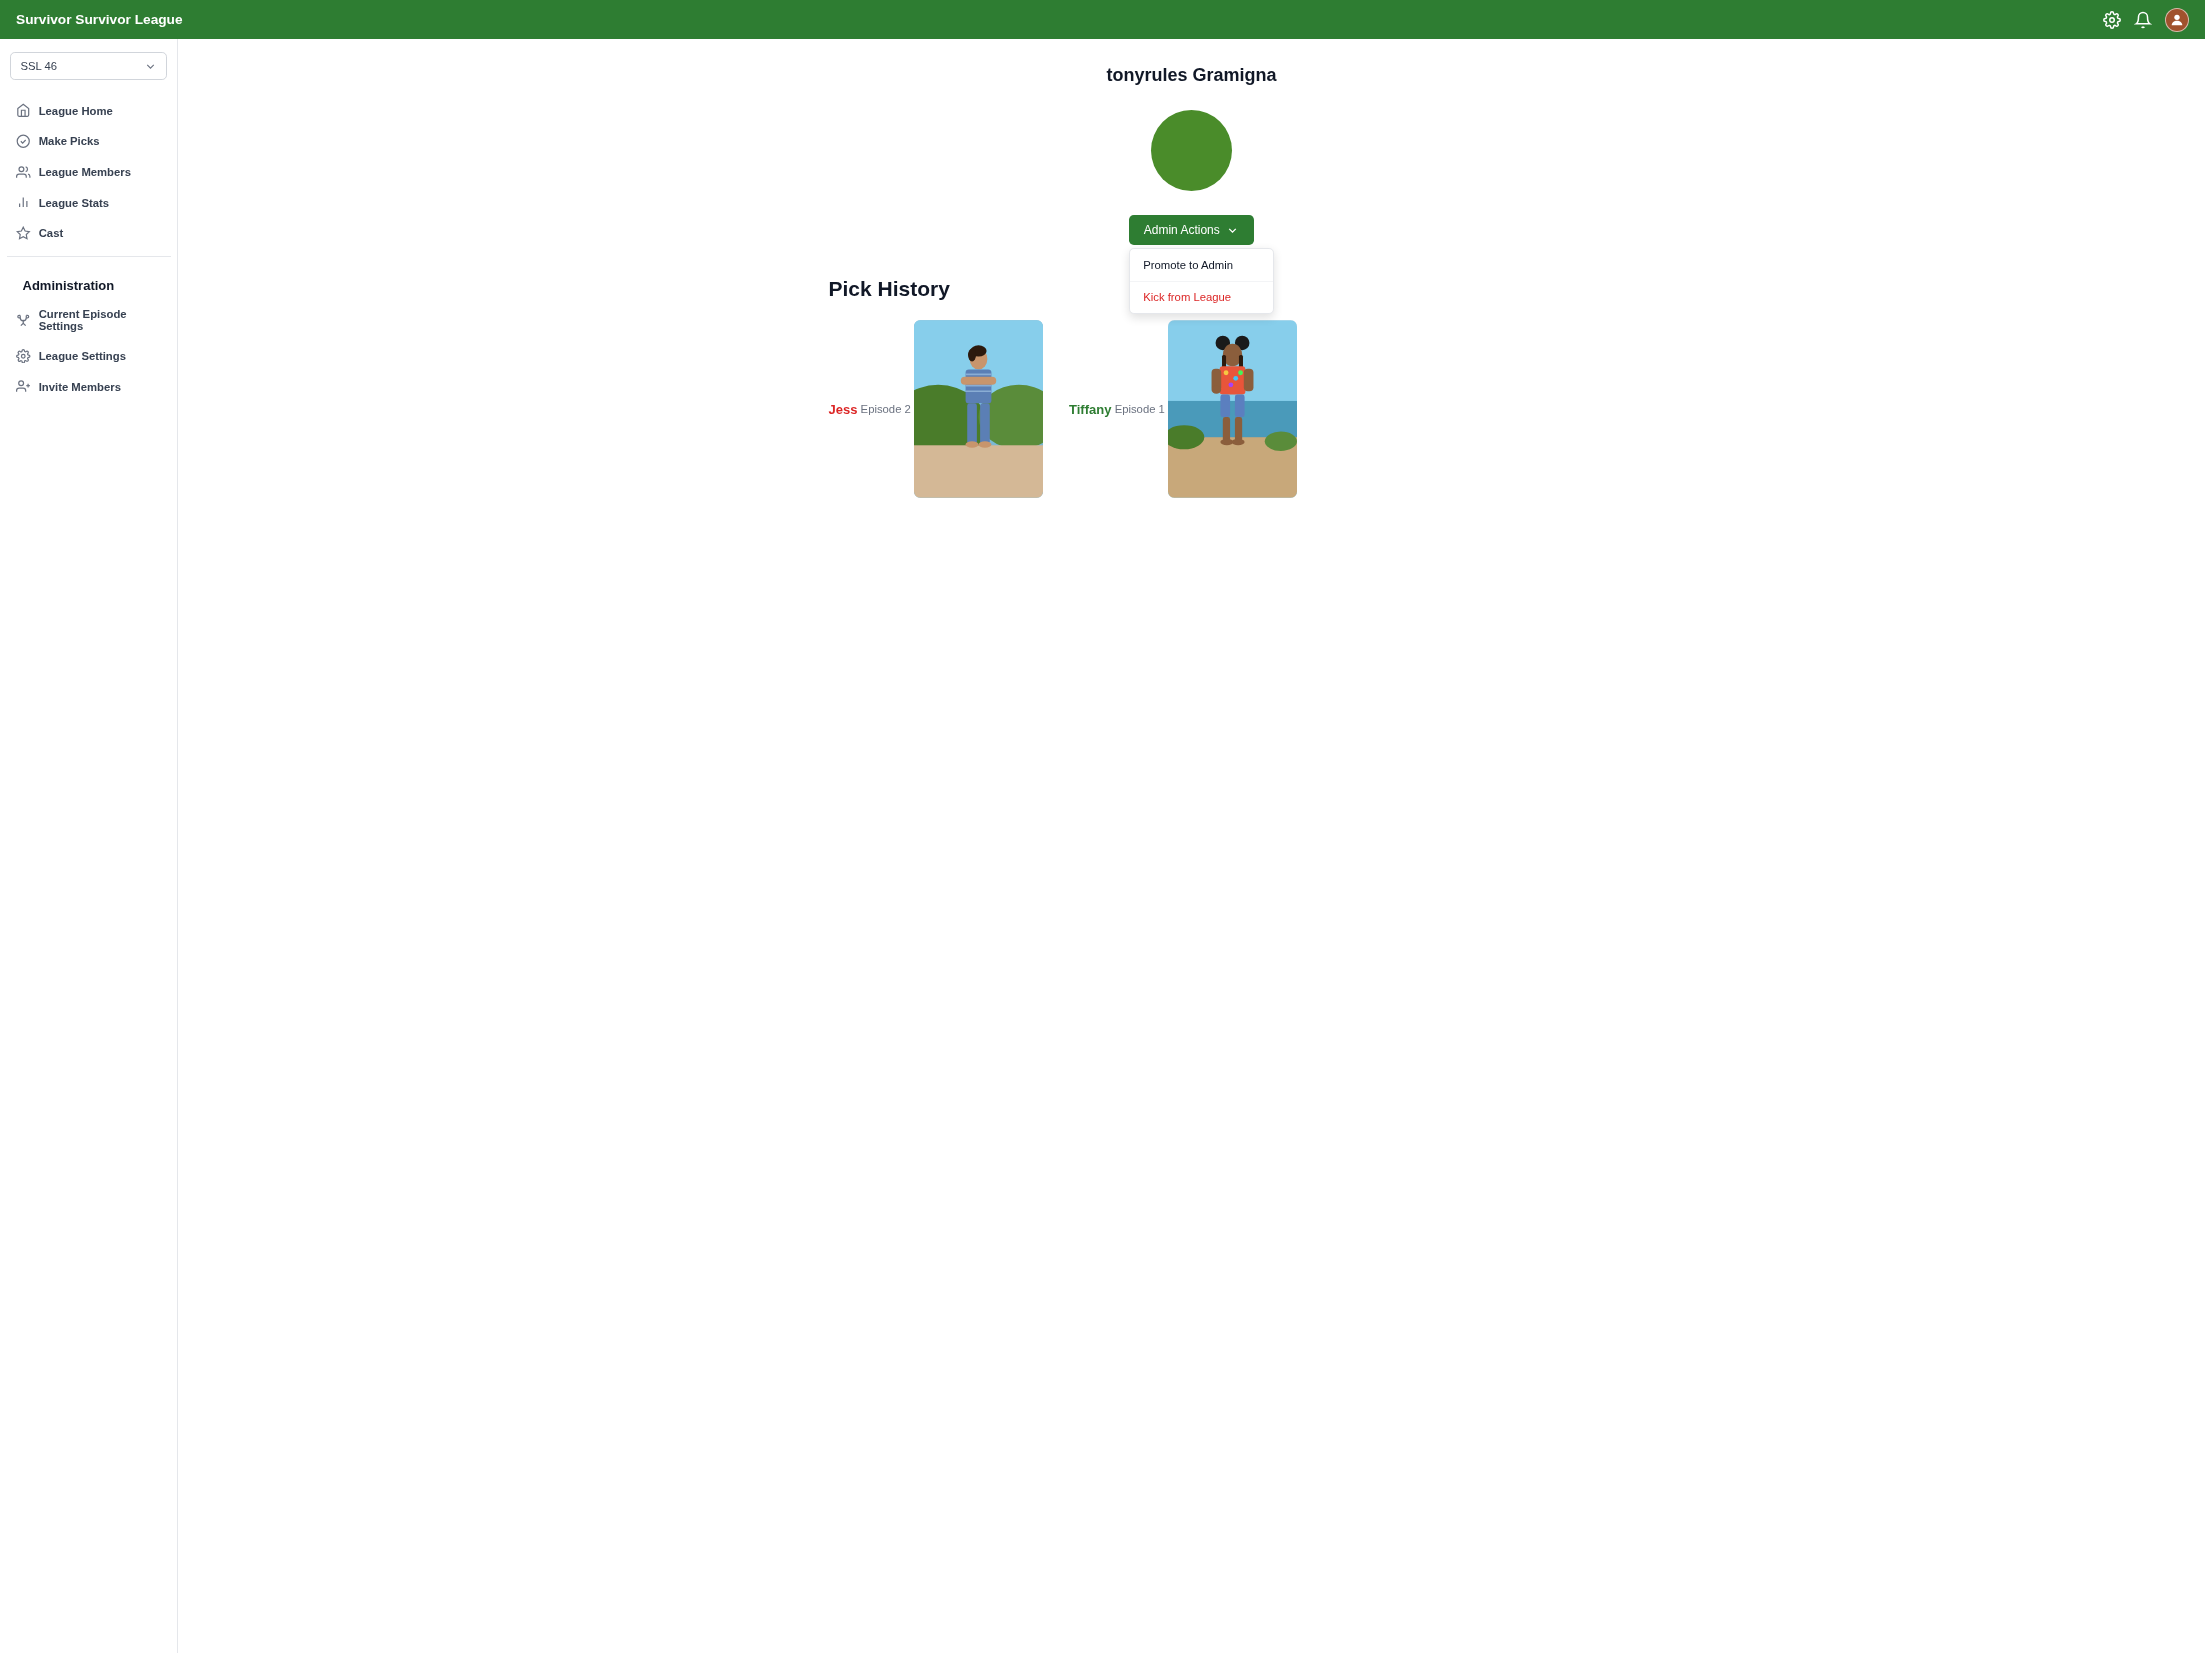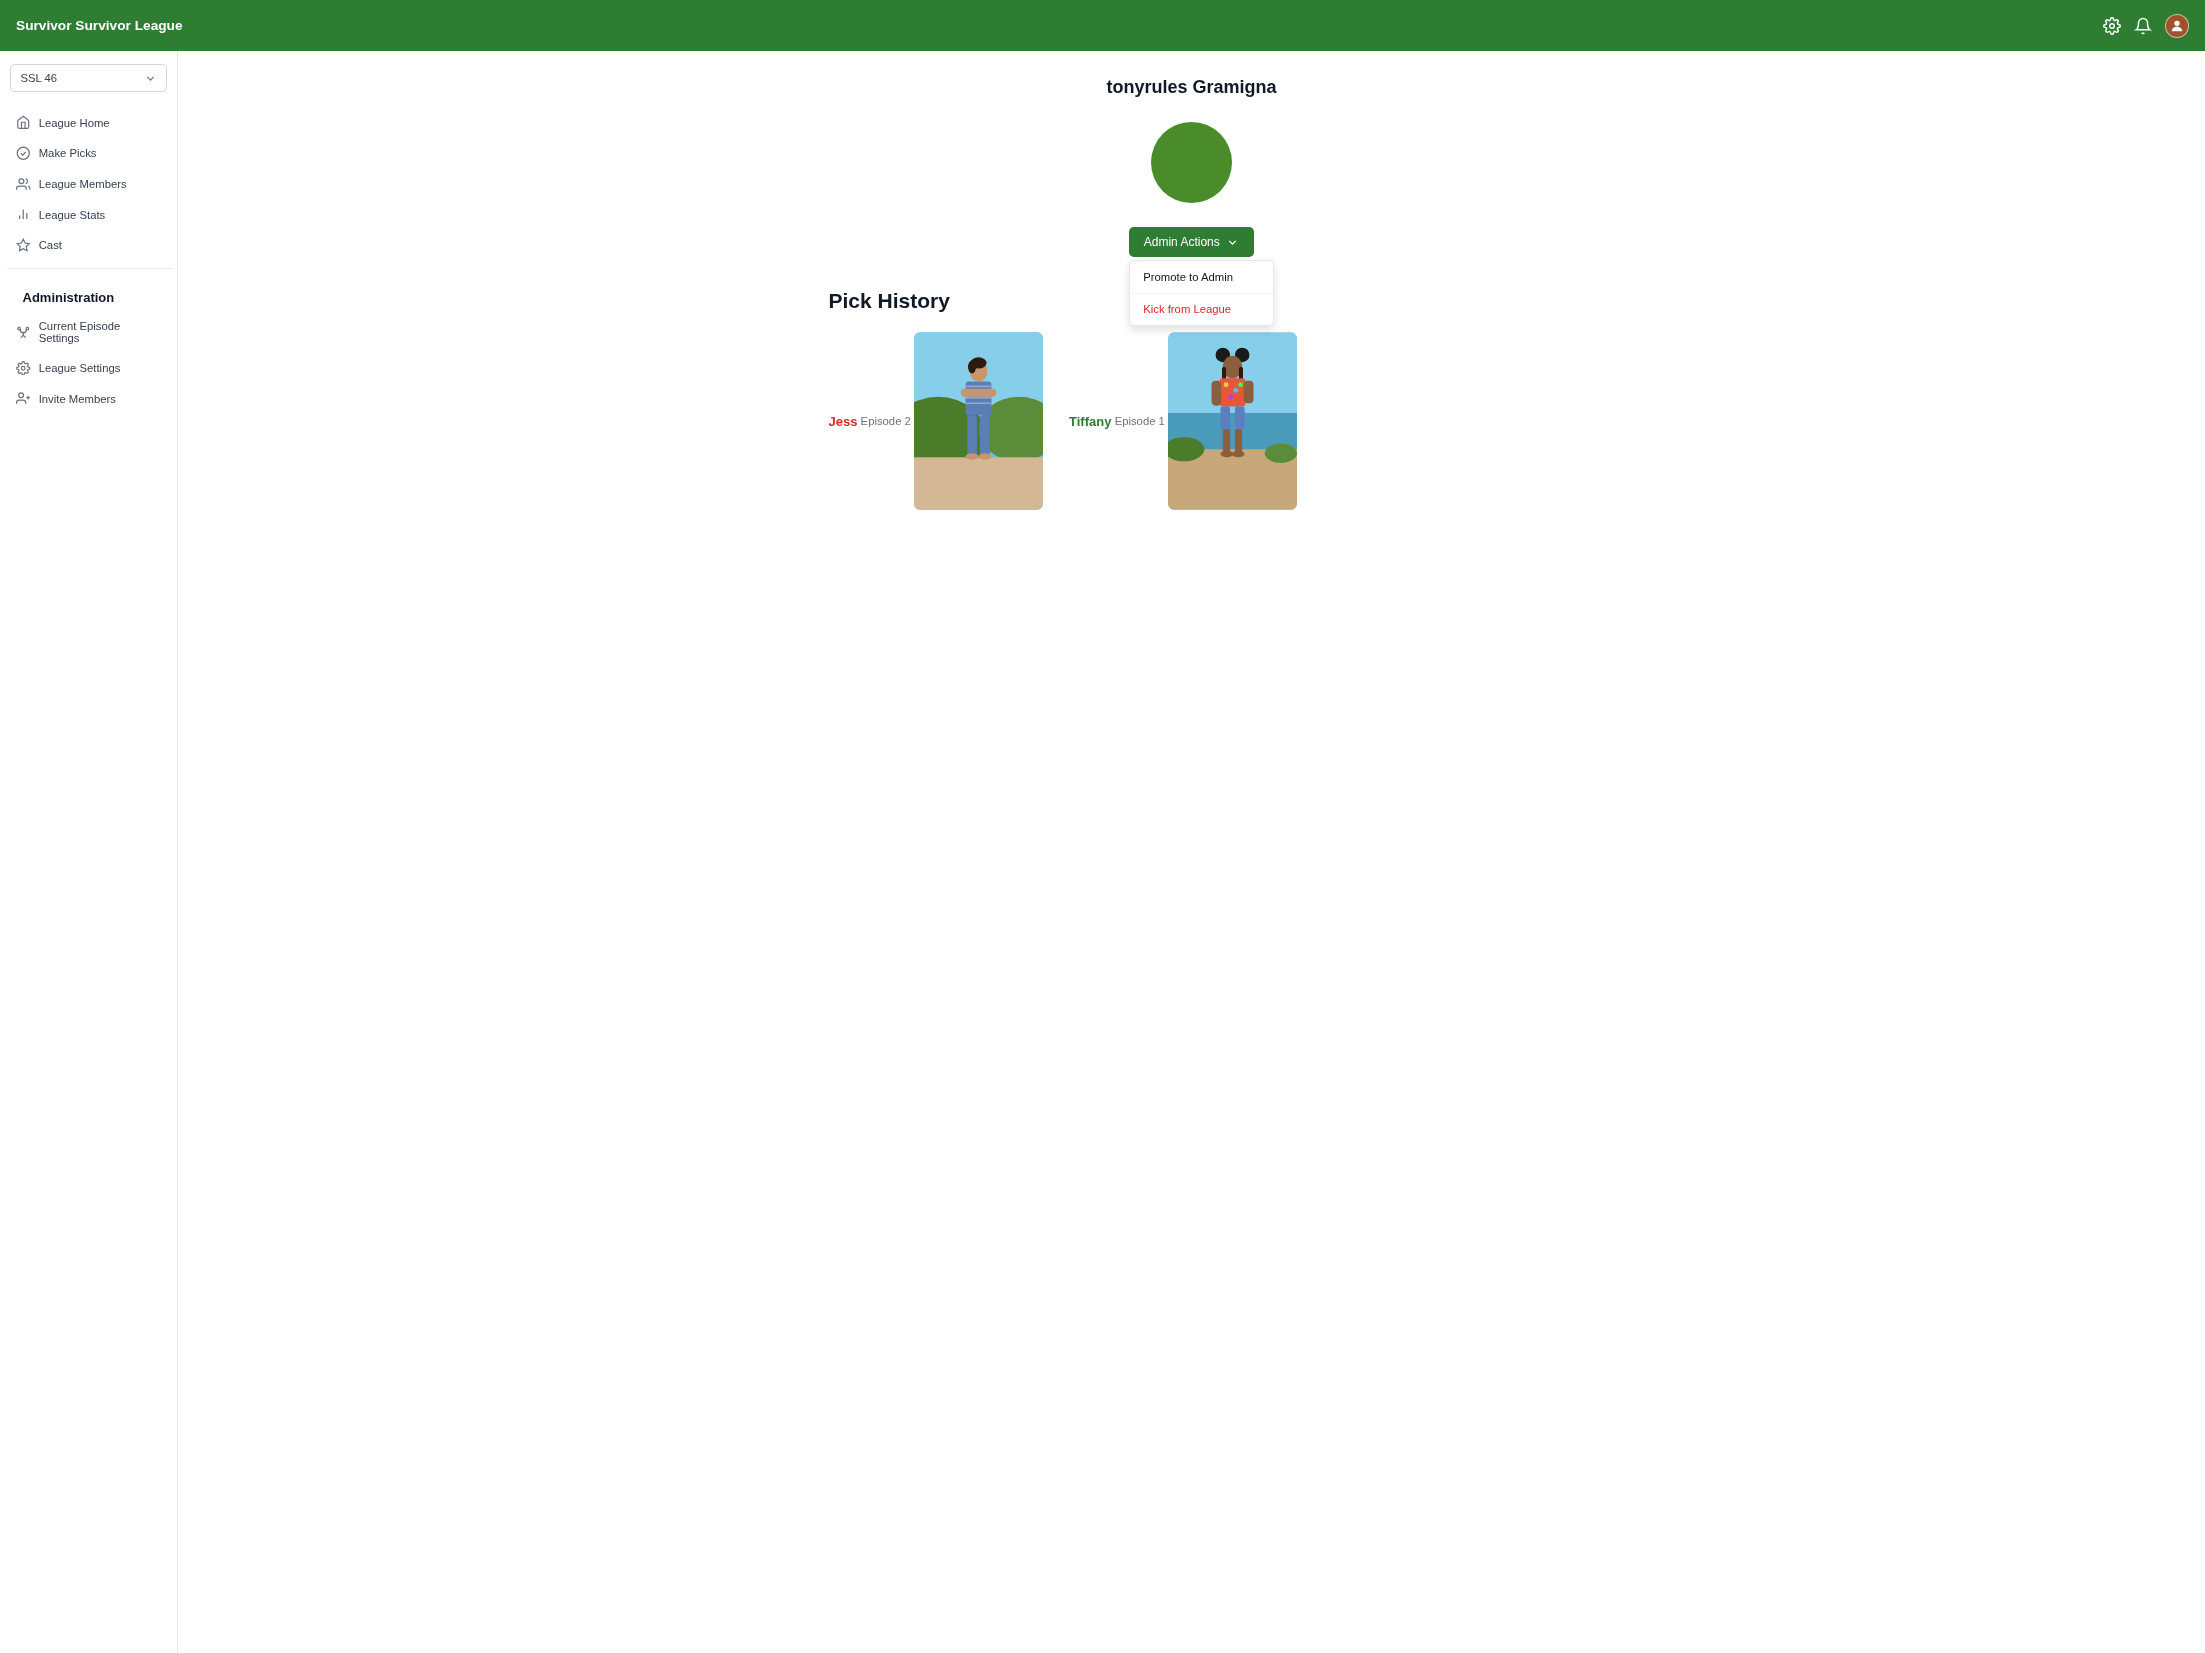--- a/index.html
+++ b/index.html
@@ -6,21 +6,21 @@
     body { font-family: -apple-system, BlinkMacSystemFont, 'Segoe UI', sans-serif; background: #f3f4f6; display: flex; flex-direction: column; height: 100vh; }
 
     
     .topnav {
       background: #2e7d32;
       color: white;
       display: flex;
       align-items: center;
       justify-content: space-between;
       padding: 0 16px;
-      height: 51px;
+      height: 39px;
       flex-shrink: 0;
     }
     .topnav-title { font-size: 13.7px; font-weight: 600; }
     .topnav-icons { display: flex; align-items: center; gap: 13px; }
     .topnav-icon { width: 18px; height: 18px; color: white; cursor: pointer; }
     .topnav-avatar {
       width: 24px; height: 24px; border-radius: 50%;
       background: #a0522d;
       overflow: hidden;
       border: 1.6px solid rgba(255,255,255,0.6);
@@ -55,20 +55,21 @@
       font-size: 11.3px;
       color: #374151;
     }
     .sidebar-nav { display: flex; flex-direction: column; gap: 1.6px; padding: 0 6.5px; }
     .sidebar-item {
       display: flex; align-items: center; gap: 8px;
       padding: 7.3px 9.7px; border-radius: 4.8px;
       font-size: 11.3px; color: #374151;
       cursor: pointer;
       transition: background 0.15s;
+      font-weight: bold;
     }
     .sidebar-item svg { width: 14.5px; height: 14.5px; flex-shrink: 0; color: #6b7280; }
     .sidebar-section-label {
       font-size: 13px; font-weight: 700;
       color: #111827;
       padding: 13px 16px 6.5px 16px;
     }
     .sidebar-divider { border: none; border-top: 0.8px solid #e5e7eb; margin: 6.5px 0; }
 
     

